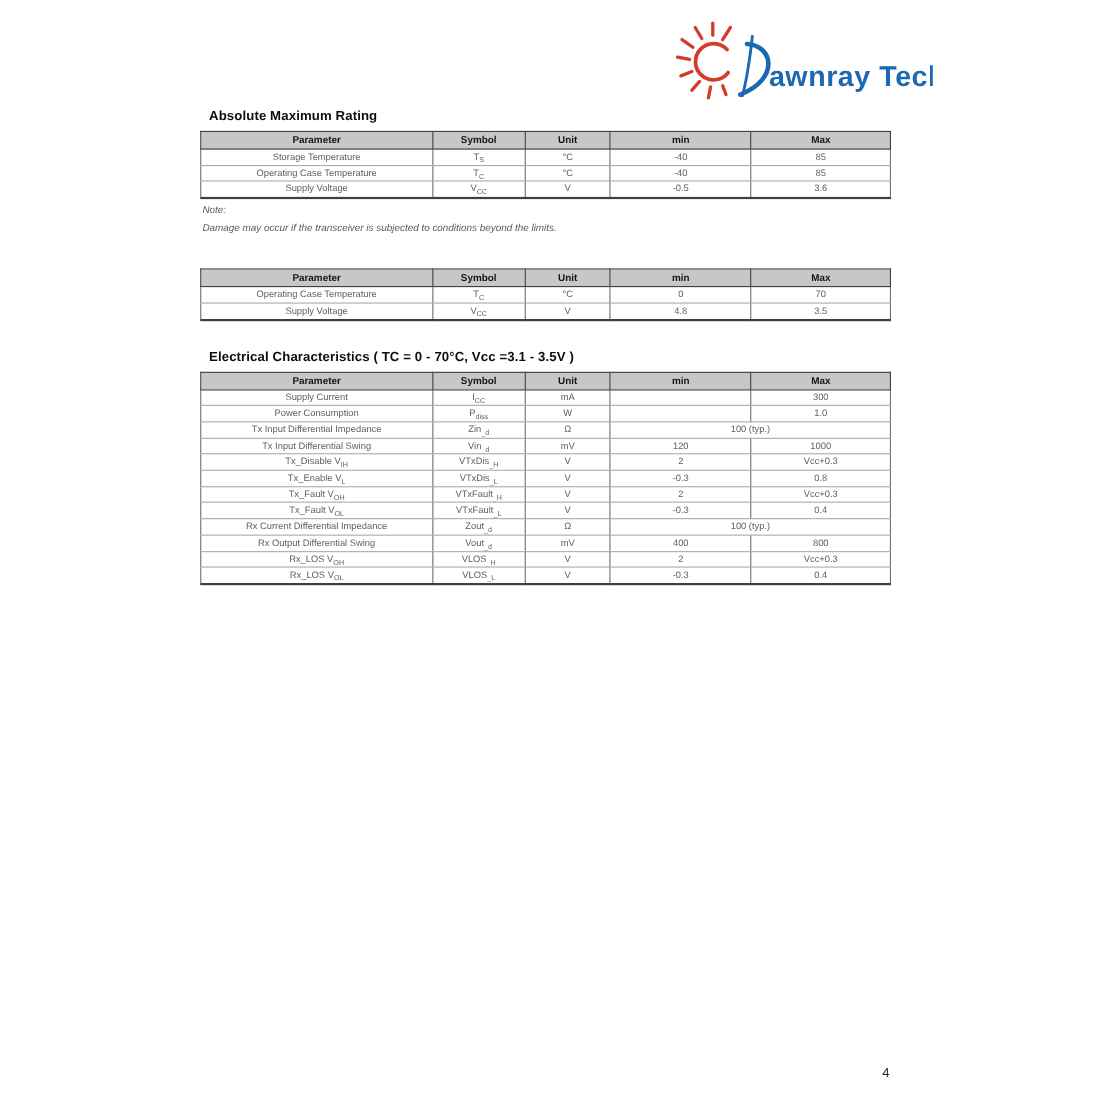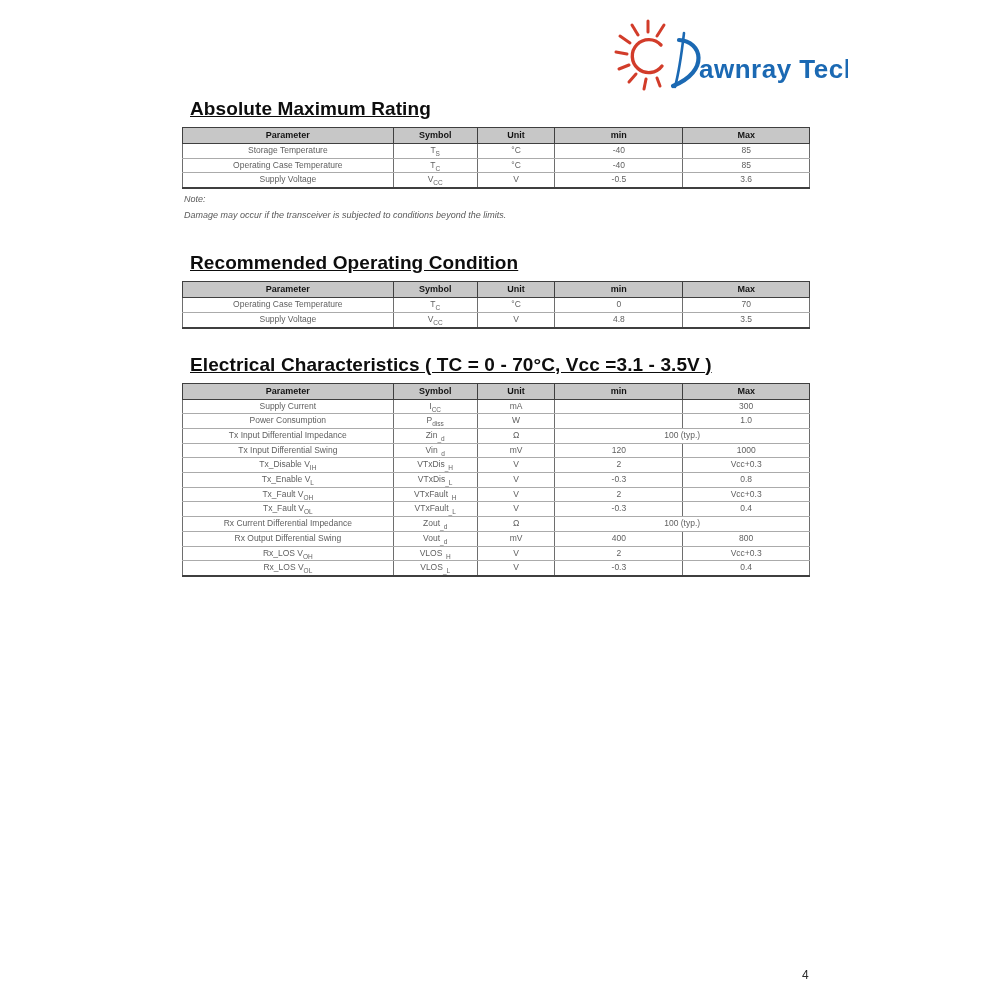--- a/index.html
+++ b/index.html
@@ -9,22 +9,22 @@
   }
 
   
   .logo { position:absolute; left:608px; top:8px; width:240px; height:86px; }
 
   
   .content { position:absolute; left:182px; top:0; width:628px; }
   .spacer-top { height:98px; }
 
   .section-title {
-    font-size:19px; font-weight:bold; color:#0d0d0d;
-    margin:0 0 7px 8px; letter-spacing:0.1px;text-decoration:underline;
+    font-size:12px; font-weight:bold; color:#0d0d0d;
+    margin:0 0 7px 8px; letter-spacing:0.1px;
   }
   .gap-note-to-sec2 { height:26px; }
   .gap-sec2-to-sec3 { height:25px; }
 
   
   table.data-table {
     width:628px; border-collapse:collapse; table-layout:fixed;
     border-bottom:2px solid #3f3f3f;
   }
   table.data-table col.col-parameter { width:33.6%; }
@@ -135,21 +135,20 @@
   </section>
 
   <div class="note-block">
     <p class="note-label">Note:</p>
     <p class="note-text">Damage may occur if the transceiver is subjected to conditions beyond the limits.</p>
   </div>
 
   <div class="gap-note-to-sec2"></div>
 
   <section>
-    <h2 class="section-title">Recommended Operating Condition</h2>
     <table class="data-table">
         <colgroup>
           <col class="col-parameter">
           <col class="col-symbol">
           <col class="col-unit">
           <col class="col-min">
           <col class="col-max">
         </colgroup>
         <thead>
           <tr>

